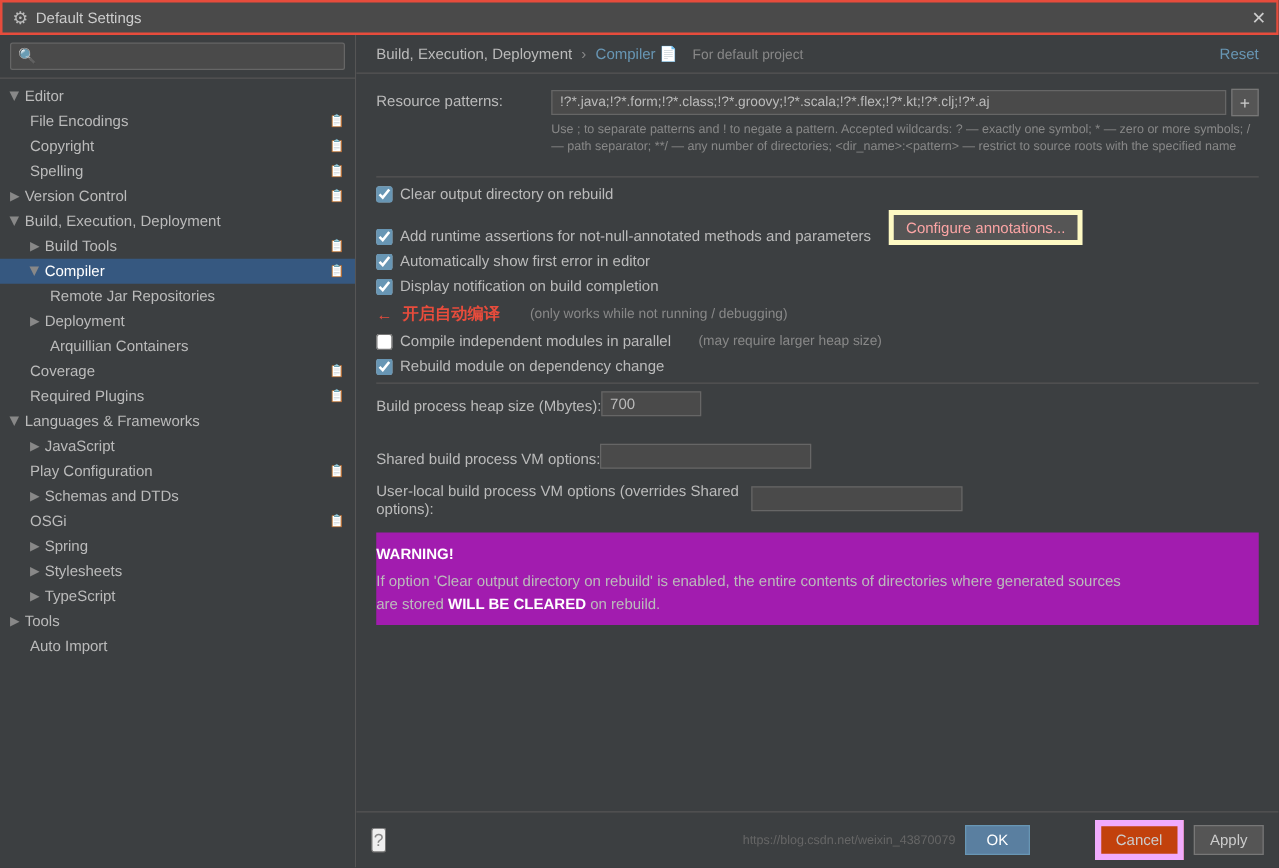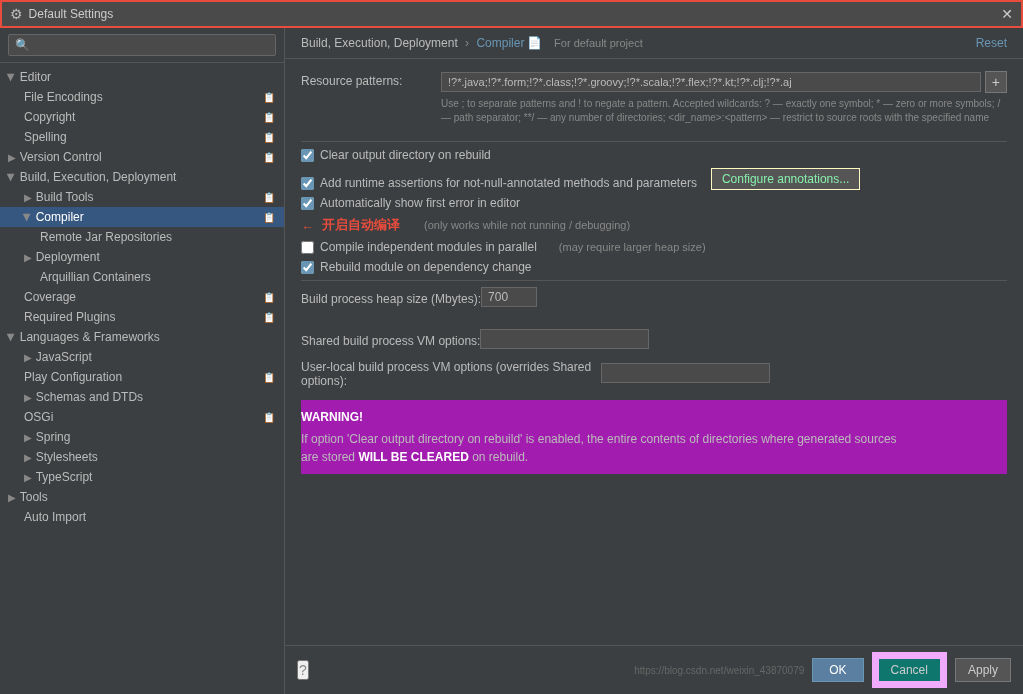--- a/index.html
+++ b/index.html
@@ -170,22 +170,22 @@
       accent-color: #6896b4;
       cursor: pointer;
     }
     .checkbox-label {
       color: #bbb;
       font-size: 12px;
     }
     
     .configure-btn {
       background: #555;
-      border: 1px solid #fef9c3;
-      color: #86efac;
+      border: 4px solid #fef9c3;
+      color: #fca5a5;
       padding: 3px 10px;
       cursor: pointer;
       font-size: 12px;
       margin-left: 8px;
     }
     
     .inline-note {
       color: #888;
       font-size: 11px;
       margin-left: 16px;
@@ -209,21 +209,21 @@
       font-size: 13px;
       font-weight: bold;
     }
     
     .input-field {
       background: #4a4a4a;
       border: 1px solid #666;
       color: #bbb;
       padding: 2px 6px;
       font-size: 12px;
-      width: 56px;
+      width: 80px;
       outline: none;
     }
     .input-field-wide {
       background: #4a4a4a;
       border: 1px solid #666;
       color: #bbb;
       padding: 2px 6px;
       font-size: 12px;
       flex: 1;
       outline: none;
@@ -264,26 +264,27 @@
     }
     .ok-btn {
       background: #5a7fa0;
       border: 1px solid #6896b4;
       color: #fff;
       padding: 4px 16px;
       cursor: pointer;
       font-size: 12px;
     }
     .cancel-btn {
-      background: #0f766e;
-      border: 7px solid #f0abfc;
+      background: #c2410c;
+      border: 5px solid #f0abfc;
       color: #ccc;
       padding: 4px 12px;
       cursor: pointer;
       font-size: 12px;
+      margin-left: 44px;
     }
     .apply-btn {
       background: #555;
       border: 1px solid #777;
       color: #ccc;
       padding: 4px 12px;
       cursor: pointer;
       font-size: 12px;
     }
     
@@ -450,20 +451,24 @@
         <input type="checkbox" id="cb-assert" checked="" style="">
         <label class="checkbox-label" for="cb-assert">Add runtime assertions for not-null-annotated methods and parameters</label>
         <button class="configure-btn">Configure annotations...</button>
       </div>
 
       <div class="checkbox-row">
         <input type="checkbox" id="cb-show" checked="" style="">
         <label class="checkbox-label" for="cb-show">Automatically show first error in editor</label>
       </div>
 
+      <div class="checkbox-row">
+        <input type="checkbox" id="cb-notif" checked="" style="">
+        <label class="checkbox-label" for="cb-notif">Display notification on build completion</label>
+      </div>
 
       <div style="display:flex; align-items:center; margin-bottom:6px; gap:8px;">
         <span class="annotation-arrow">←</span>
         <span class="annotation-text">开启自动编译</span>
         <span class="inline-note">(only works while not running / debugging)</span>
       </div>
 
       <div class="checkbox-row">
         <input type="checkbox" id="cb-compile" style="">
         <label class="checkbox-label" for="cb-compile">Compile independent modules in parallel</label>

